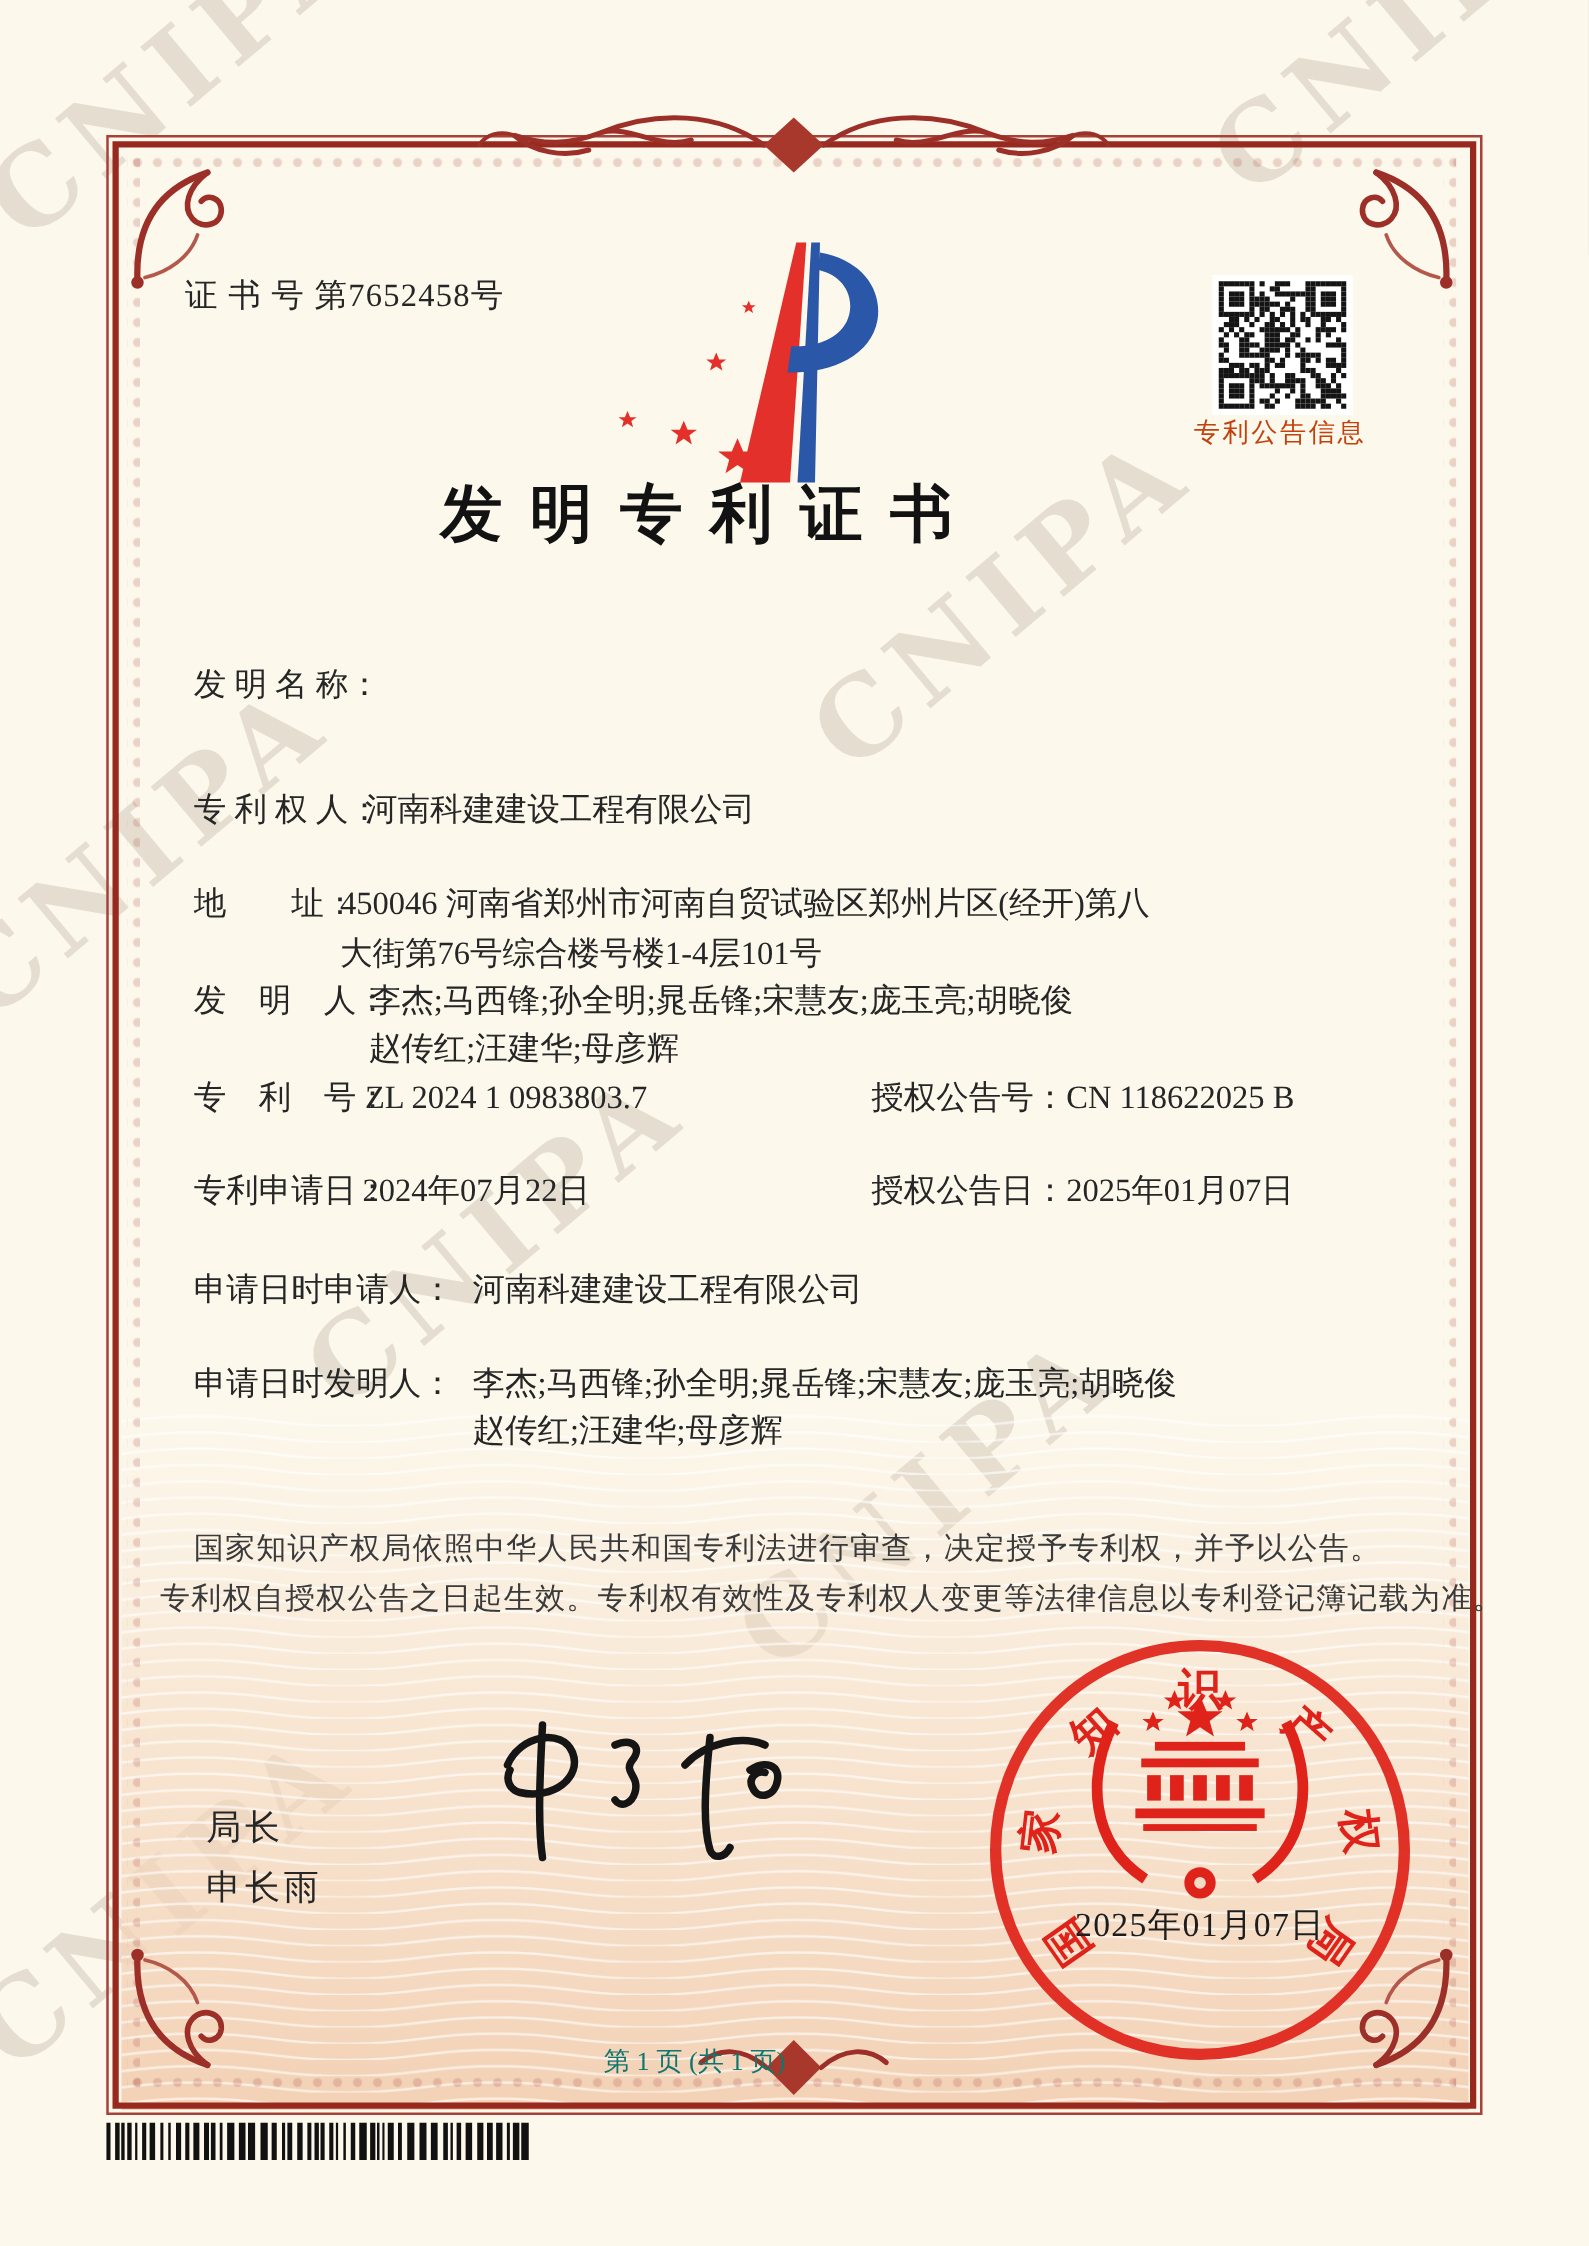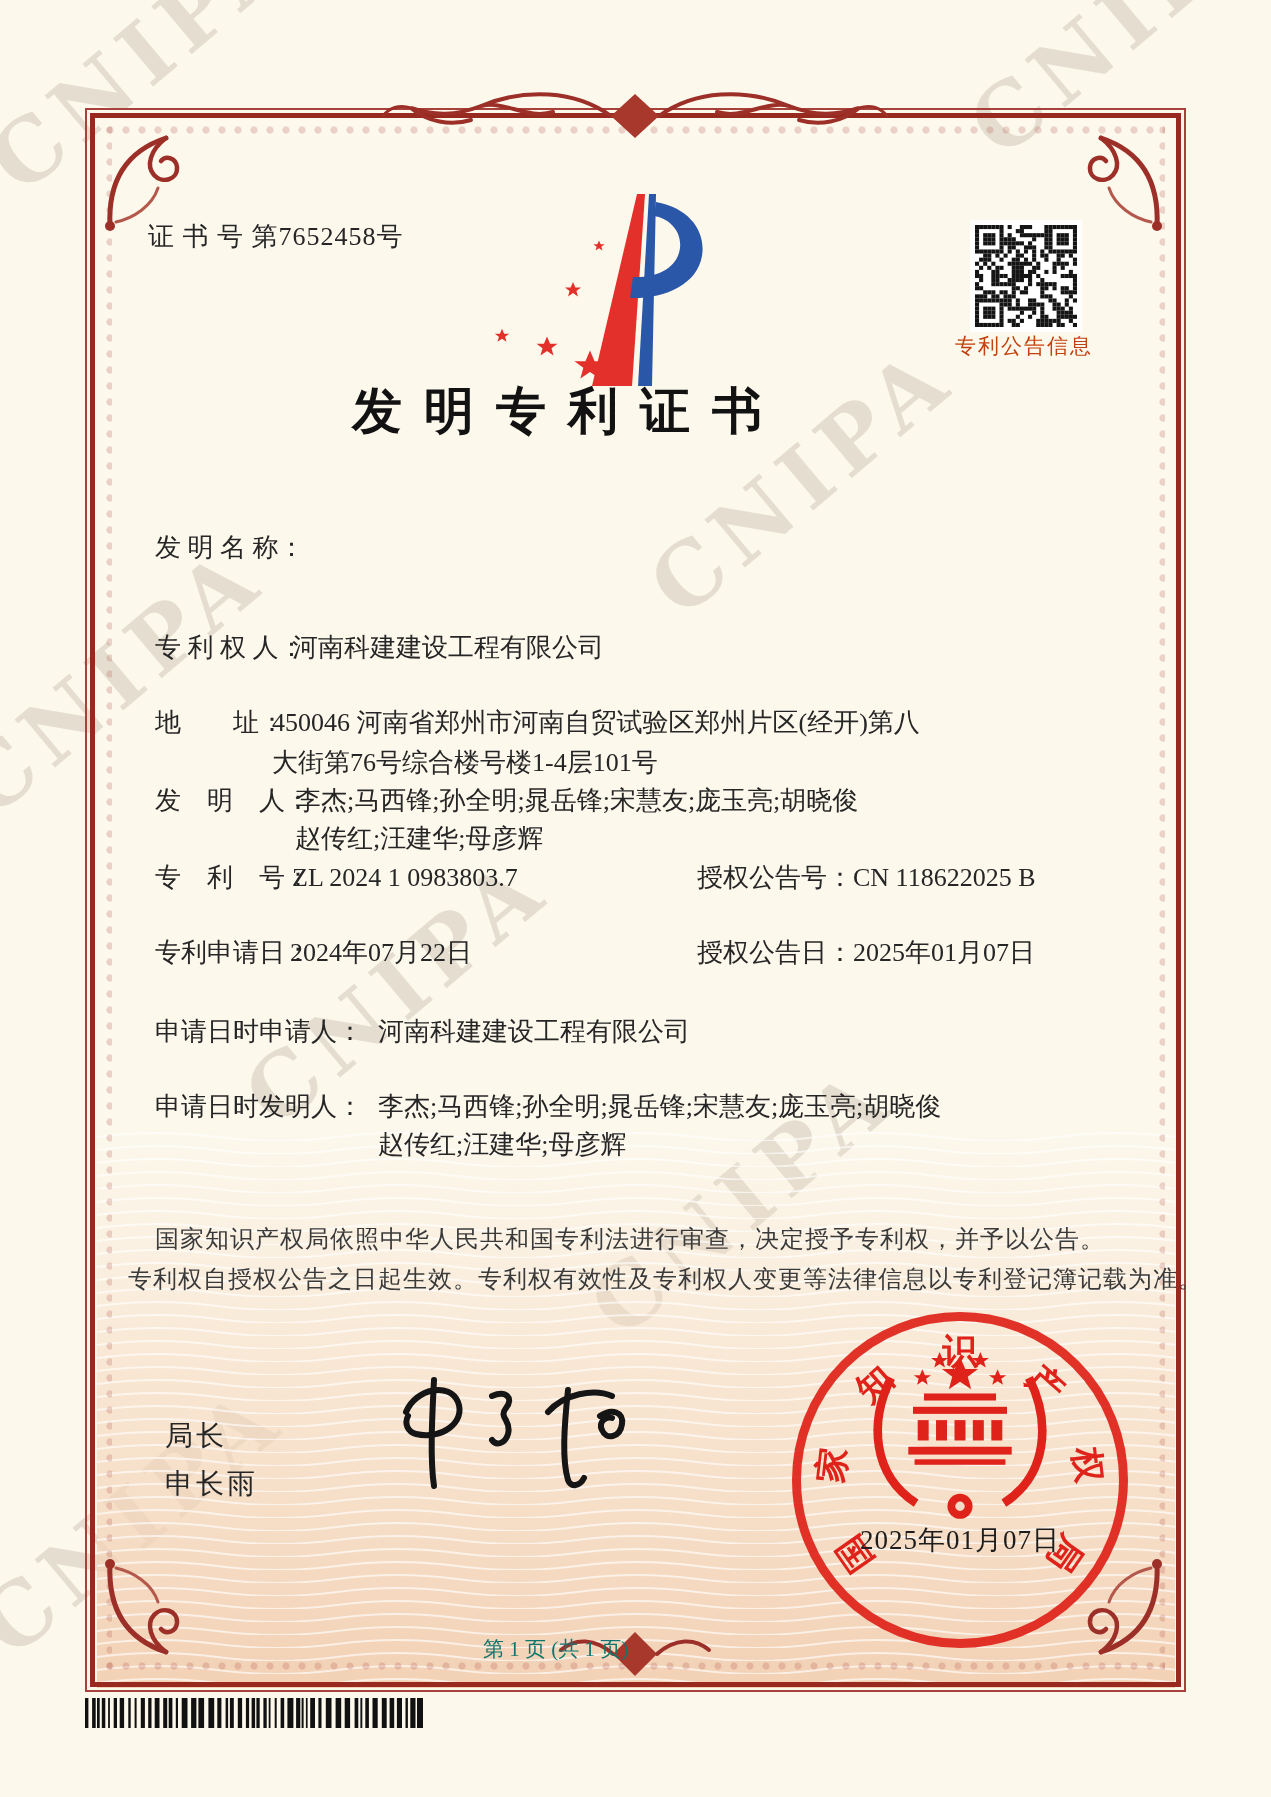--- a/index.html
+++ b/index.html
@@ -11,21 +11,21 @@
   
   .frame-a{position:absolute;left:85px;top:108px;width:1097px;height:1580px;border:2px solid #a6423a;z-index:1;}
   .frame-b{position:absolute;left:3px;top:3px;right:3px;bottom:3px;border:5px solid #97291f;}
   .trim{position:absolute;z-index:1;background-image:radial-gradient(circle 4px at 8px 4px, rgba(166,59,51,.20) 0 3.2px, transparent 4px);background-size:16px 10px;}
   .trim-t{left:102px;top:126px;width:1063px;height:10px;}
   .trim-b{left:102px;top:1662px;width:1063px;height:10px;}
   .trim-l{left:102px;top:126px;width:10px;height:1546px;background-size:10px 16px;}
   .trim-r{left:1155px;top:126px;width:10px;height:1546px;background-size:10px 16px;}
   .orn{position:absolute;z-index:2;}
   .t{position:absolute;z-index:2;white-space:nowrap;color:#262626;font-size:26px;line-height:1.15;}
-  .hei{font-family:"Liberation Sans","DejaVu Sans",sans-serif;}
+  .hei{font-family:"Liberation Sans","DejaVu Sans",sans-serif;margin-top:26px;}
   .title{font-weight:bold;font-size:50px;letter-spacing:22px;color:#121212;}
   .red{color:#c2410c;}
   .legal{color:#3a3a3a;font-size:24px;letter-spacing:1px;}
   .qrbox{position:absolute;left:970px;top:220px;width:112px;height:112px;background:#fff;z-index:2;}
   .seal-ring{position:absolute;left:792px;top:1312px;width:336px;height:336px;border:9px solid rgba(223,35,26,.93);
              border-radius:50%;box-sizing:border-box;z-index:3;}
   .seal-chars{position:absolute;left:792px;top:1312px;width:336px;height:336px;z-index:3;}
   .seal-chars span{position:absolute;left:50%;top:50%;width:44px;height:44px;margin:-22px 0 0 -22px;
       text-align:center;font-size:35px;font-weight:bold;color:#df231a;line-height:44px;}
   .seal-date{position:absolute;left:832px;top:1522px;width:256px;text-align:center;z-index:4;

